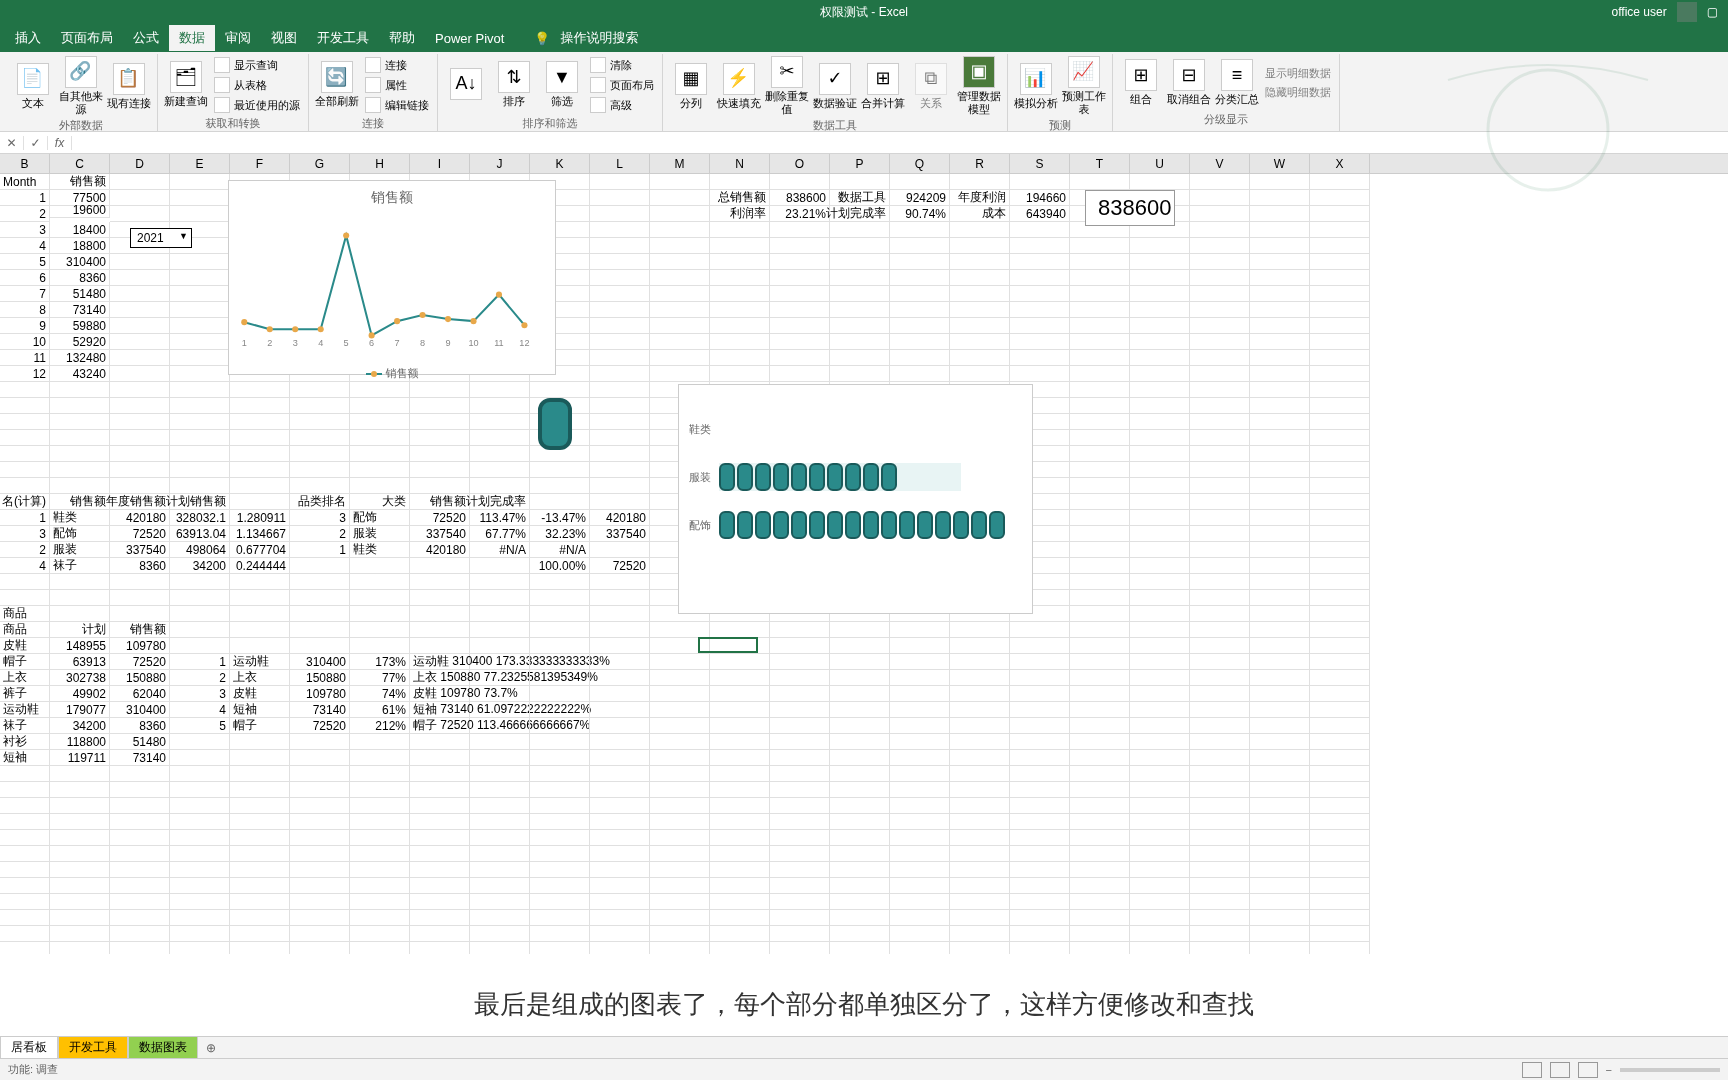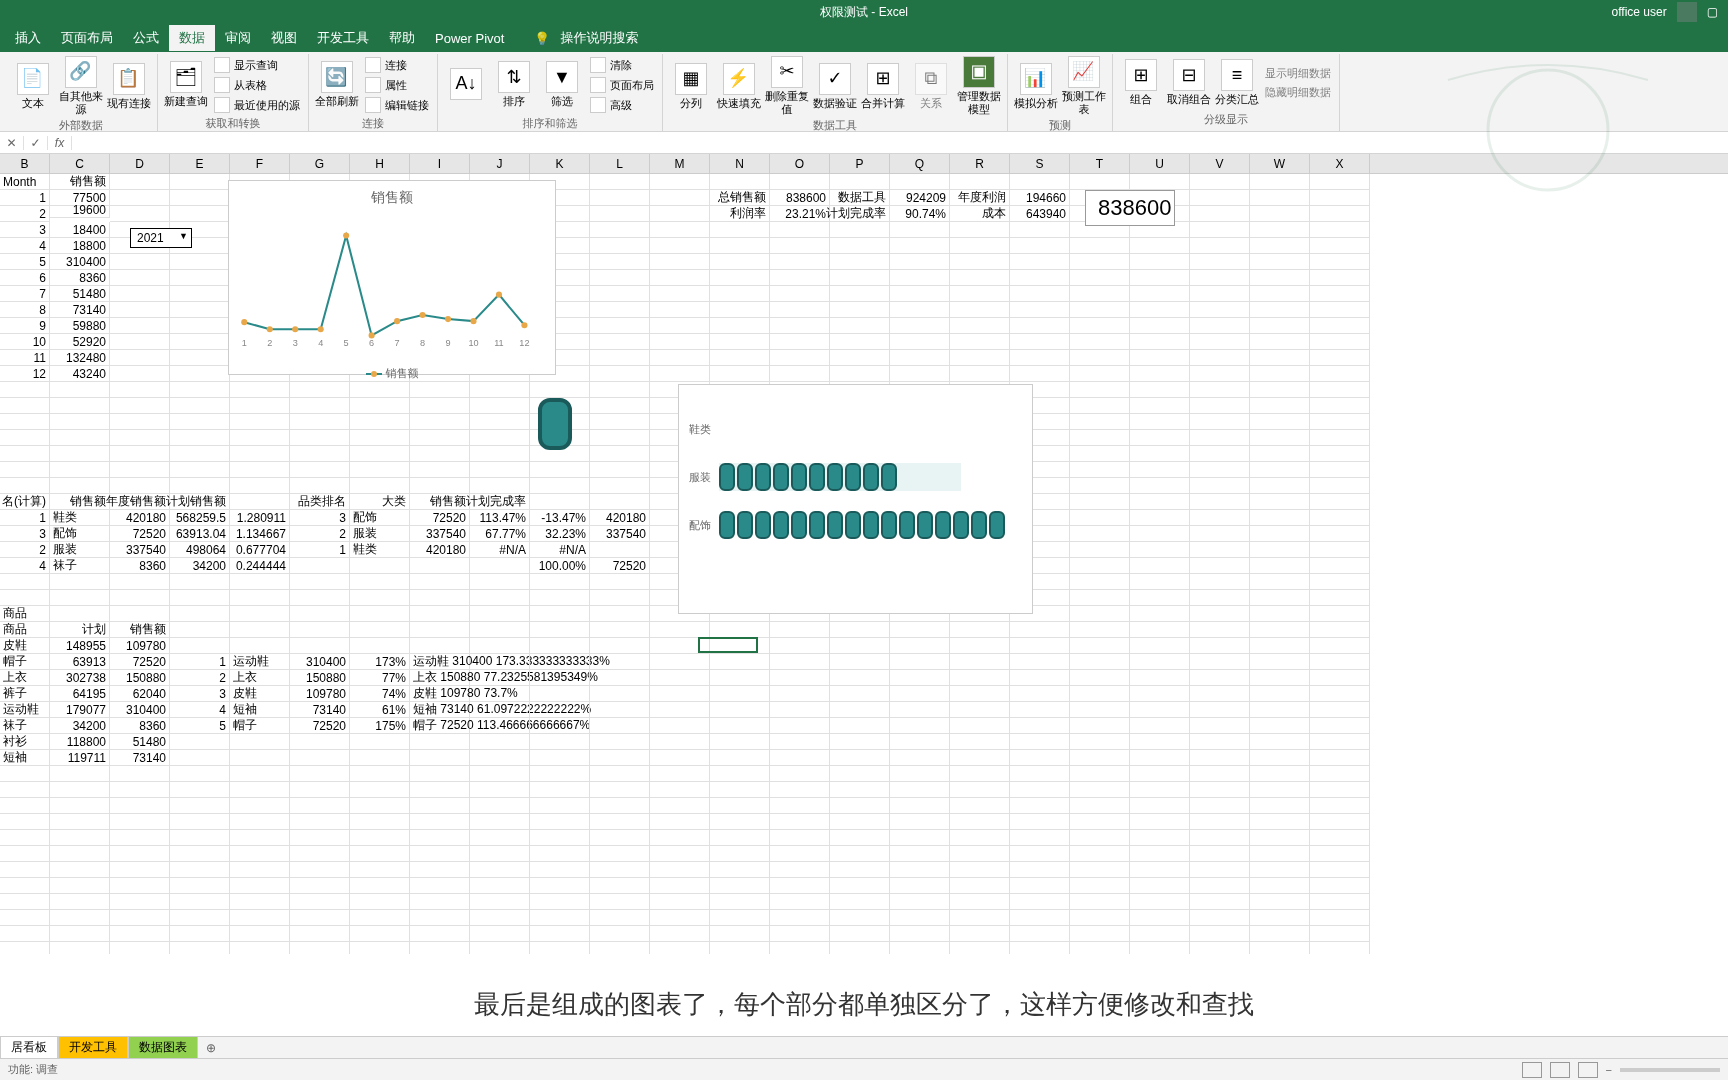--- a/index.html
+++ b/index.html
@@ -362,21 +362,21 @@
       <div class="cell r" style="left: 50px; top: 320px; width: 60px; height: 16px;">销售额</div>
       <div class="cell r" style="left: 110px; top: 320px; width: 60px; height: 16px;">年度销售额</div>
       <div class="cell r" style="left: 170px; top: 320px; width: 60px; height: 16px;">计划销售额</div>
       <div class="cell r" style="left: 290px; top: 320px; width: 60px; height: 16px;">品类排名</div>
       <div class="cell r" style="left: 350px; top: 320px; width: 60px; height: 16px;">大类</div>
       <div class="cell r" style="left: 410px; top: 320px; width: 60px; height: 16px;">销售额</div>
       <div class="cell r" style="left: 470px; top: 320px; width: 60px; height: 16px;">计划完成率</div>
       <div class="cell r" style="left: 0px; top: 336px; width: 50px; height: 16px;">1</div>
       <div class="cell" style="left: 50px; top: 336px; width: 60px; height: 16px;">鞋类</div>
       <div class="cell r" style="left: 110px; top: 336px; width: 60px; height: 16px;">420180</div>
-      <div class="cell r" style="left: 170px; top: 336px; width: 60px; height: 16px;">568259.5</div>
+      <div class="cell r" style="left: 170px; top: 336px; width: 60px; height: 16px;">328032.1</div>
       <div class="cell r" style="left: 230px; top: 336px; width: 60px; height: 16px;">1.280911</div>
       <div class="cell r" style="left: 290px; top: 336px; width: 60px; height: 16px;">3</div>
       <div class="cell" style="left: 350px; top: 336px; width: 60px; height: 16px;">配饰</div>
       <div class="cell r" style="left: 410px; top: 336px; width: 60px; height: 16px;">72520</div>
       <div class="cell r" style="left: 470px; top: 336px; width: 60px; height: 16px;">113.47%</div>
       <div class="cell r" style="left: 530px; top: 336px; width: 60px; height: 16px;">-13.47%</div>
       <div class="cell r" style="left: 590px; top: 336px; width: 60px; height: 16px;">420180</div>
       <div class="cell r" style="left: 0px; top: 352px; width: 50px; height: 16px;">3</div>
       <div class="cell" style="left: 50px; top: 352px; width: 60px; height: 16px;">配饰</div>
       <div class="cell r" style="left: 110px; top: 352px; width: 60px; height: 16px;">72520</div>
@@ -422,42 +422,42 @@
       <div class="cell" style="left: 410px; top: 480px; width: 60px; height: 16px;">运动鞋 310400 173.333333333333%</div>
       <div class="cell" style="left: 0px; top: 496px; width: 50px; height: 16px;">上衣</div>
       <div class="cell r" style="left: 50px; top: 496px; width: 60px; height: 16px;">302738</div>
       <div class="cell r" style="left: 110px; top: 496px; width: 60px; height: 16px;">150880</div>
       <div class="cell r" style="left: 170px; top: 496px; width: 60px; height: 16px;">2</div>
       <div class="cell" style="left: 230px; top: 496px; width: 60px; height: 16px;">上衣</div>
       <div class="cell r" style="left: 290px; top: 496px; width: 60px; height: 16px;">150880</div>
       <div class="cell r" style="left: 350px; top: 496px; width: 60px; height: 16px;">77%</div>
       <div class="cell" style="left: 410px; top: 496px; width: 60px; height: 16px;">上衣 150880 77.2325581395349%</div>
       <div class="cell" style="left: 0px; top: 512px; width: 50px; height: 16px;">裤子</div>
-      <div class="cell r" style="left: 50px; top: 512px; width: 60px; height: 16px;">64195</div>
+      <div class="cell r" style="left: 50px; top: 512px; width: 60px; height: 16px;">49902</div>
       <div class="cell r" style="left: 110px; top: 512px; width: 60px; height: 16px;">62040</div>
       <div class="cell r" style="left: 170px; top: 512px; width: 60px; height: 16px;">3</div>
       <div class="cell" style="left: 230px; top: 512px; width: 60px; height: 16px;">皮鞋</div>
       <div class="cell r" style="left: 290px; top: 512px; width: 60px; height: 16px;">109780</div>
       <div class="cell r" style="left: 350px; top: 512px; width: 60px; height: 16px;">74%</div>
       <div class="cell" style="left: 410px; top: 512px; width: 60px; height: 16px;">皮鞋 109780 73.7%</div>
       <div class="cell" style="left: 0px; top: 528px; width: 50px; height: 16px;">运动鞋</div>
       <div class="cell r" style="left: 50px; top: 528px; width: 60px; height: 16px;">179077</div>
       <div class="cell r" style="left: 110px; top: 528px; width: 60px; height: 16px;">310400</div>
       <div class="cell r" style="left: 170px; top: 528px; width: 60px; height: 16px;">4</div>
       <div class="cell" style="left: 230px; top: 528px; width: 60px; height: 16px;">短袖</div>
       <div class="cell r" style="left: 290px; top: 528px; width: 60px; height: 16px;">73140</div>
       <div class="cell r" style="left: 350px; top: 528px; width: 60px; height: 16px;">61%</div>
       <div class="cell" style="left: 410px; top: 528px; width: 60px; height: 16px;">短袖 73140 61.0972222222222%</div>
       <div class="cell" style="left: 0px; top: 544px; width: 50px; height: 16px;">袜子</div>
       <div class="cell r" style="left: 50px; top: 544px; width: 60px; height: 16px;">34200</div>
       <div class="cell r" style="left: 110px; top: 544px; width: 60px; height: 16px;">8360</div>
       <div class="cell r" style="left: 170px; top: 544px; width: 60px; height: 16px;">5</div>
       <div class="cell" style="left: 230px; top: 544px; width: 60px; height: 16px;">帽子</div>
       <div class="cell r" style="left: 290px; top: 544px; width: 60px; height: 16px;">72520</div>
-      <div class="cell r" style="left: 350px; top: 544px; width: 60px; height: 16px;">175%</div>
+      <div class="cell r" style="left: 350px; top: 544px; width: 60px; height: 16px;">212%</div>
       <div class="cell" style="left: 410px; top: 544px; width: 60px; height: 16px;">帽子 72520 113.466666666667%</div>
       <div class="cell" style="left: 0px; top: 560px; width: 50px; height: 16px;">衬衫</div>
       <div class="cell r" style="left: 50px; top: 560px; width: 60px; height: 16px;">118800</div>
       <div class="cell r" style="left: 110px; top: 560px; width: 60px; height: 16px;">51480</div>
       <div class="cell" style="left: 0px; top: 576px; width: 50px; height: 16px;">短袖</div>
       <div class="cell r" style="left: 50px; top: 576px; width: 60px; height: 16px;">119711</div>
       <div class="cell r" style="left: 110px; top: 576px; width: 60px; height: 16px;">73140</div>
       <div class="cell" style="left: 110px; top: 0px; width: 60px; height: 16px;"></div>
       <div class="cell" style="left: 170px; top: 0px; width: 60px; height: 16px;"></div>
       <div class="cell" style="left: 230px; top: 0px; width: 60px; height: 16px;"></div>

